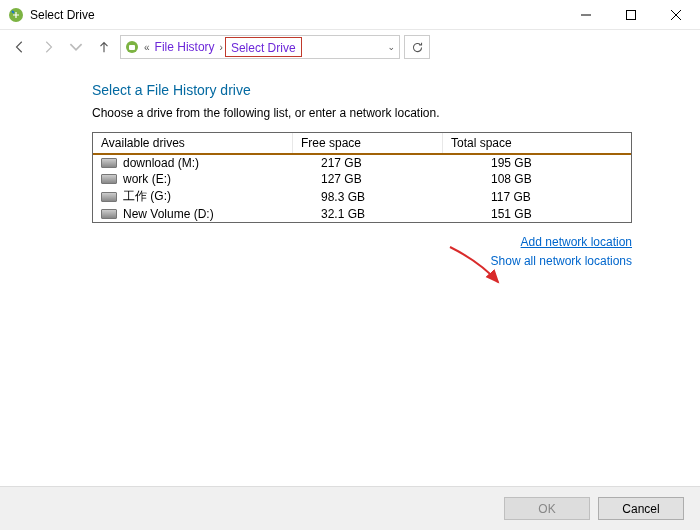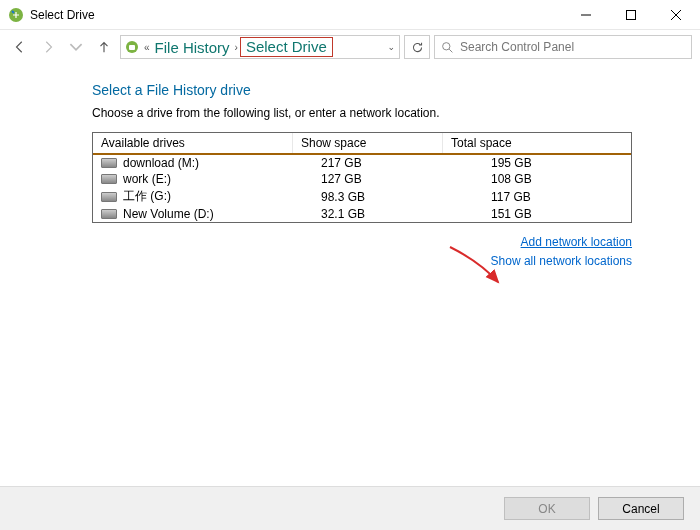--- a/index.html
+++ b/index.html
@@ -11,21 +11,21 @@
     .winbtn { width: 45px; height: 29px; display: flex; align-items: center; justify-content: center; color: #000; }
     
     .navrow { height: 34px; display: flex; align-items: center; padding: 2px 8px; gap: 4px; }
     .navarrow { width: 24px; height: 24px; display: flex; align-items: center; justify-content: center; color: #555; border-radius: 2px; }
     .navarrow.disabled { color: #bbb; }
     .navarrow svg { width: 14px; height: 14px; }
     
     .breadcrumb { flex: 0 0 280px; height: 24px; border: 1px solid #ccc; background: #fff; display: flex; align-items: center; padding: 0 3px; position: relative; }
     .breadcrumb-icon { width: 16px; height: 16px; margin-right: 2px; }
     .bc-sep { color: #555; font-size: 10px; padding: 0 2px; }
-    .bc-item { font-size: 15px; color: #0f766e; padding: 1px 3px; }
+    .bc-item { font-size: 12px; color: #6d28d9; padding: 1px 3px; }
     .bc-highlight { border: 1px solid #c0392b; padding: 0 2px; }
     .bc-drop { position: absolute; right: 4px; color: #555; font-size: 9px; }
     
     .refreshbtn { width: 26px; height: 24px; border: 1px solid #ccc; display: flex; align-items: center; justify-content: center; color: #555; }
     
     .searchbox { flex: 1; height: 24px; border: 1px solid #ccc; display: flex; align-items: center; padding: 0 6px; gap: 6px; }
     .searchbox svg { width: 13px; height: 13px; color: #888; flex-shrink: 0; }
     .searchbox input { border: none; outline: none; font-size: 12px; flex: 1; color: #555; }
     .searchbox input::placeholder { color: #777; }
     
@@ -121,37 +121,30 @@
     </span>
     <span class="bc-drop">⌄</span>
   </div>
 
   <div class="refreshbtn">
     <svg width="13" height="13" viewBox="0 0 16 16">
         <path d="M13 8 A5 5 0 1 1 11.5 4.5 M13 2 L13 5 L10 5" fill="none" stroke="currentColor" stroke-width="1.3"></path>
       </svg>
   </div>
 
-  <div class="searchbox">
-    <svg viewBox="0 0 16 16">
-        <circle cx="6.5" cy="6.5" r="4.5" fill="none" stroke="currentColor" stroke-width="1.2"></circle>
-        <path d="M10 10 L14 14" stroke="currentColor" stroke-width="1.2"></path>
-      </svg>
-    <input type="text" placeholder="Search Control Panel" style="">
-  </div>
 </div>
 
 <div class="content" style="position:relative">
   <div class="heading">Select a File History drive</div>
   <div class="subheading">Choose a drive from the following list, or enter a network location.</div>
 
   <div class="drivebox">
     <div class="drivehdr">
       <div class="col1">Available drives</div>
-      <div class="col2">Show space</div>
+      <div class="col2">Free space</div>
       <div class="col3">Total space</div>
     </div>
     <div class="driverow">
       <div class="col1">
           <span class="drvicon"></span>
           <span>download (M:)</span>
         </div>
       <div class="col2">217 GB</div>
       <div class="col3">195 GB</div>
     </div>

